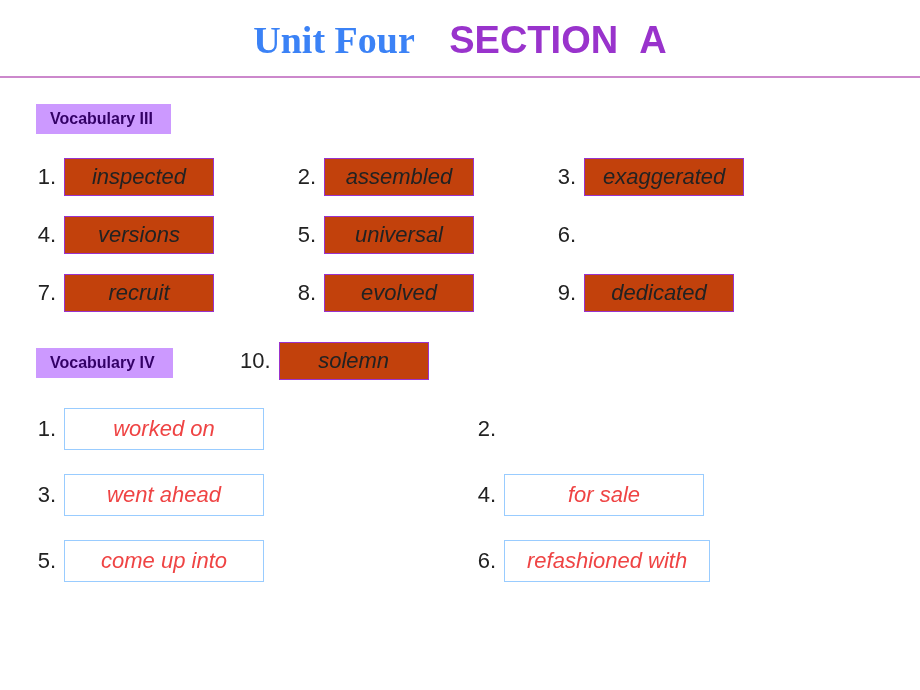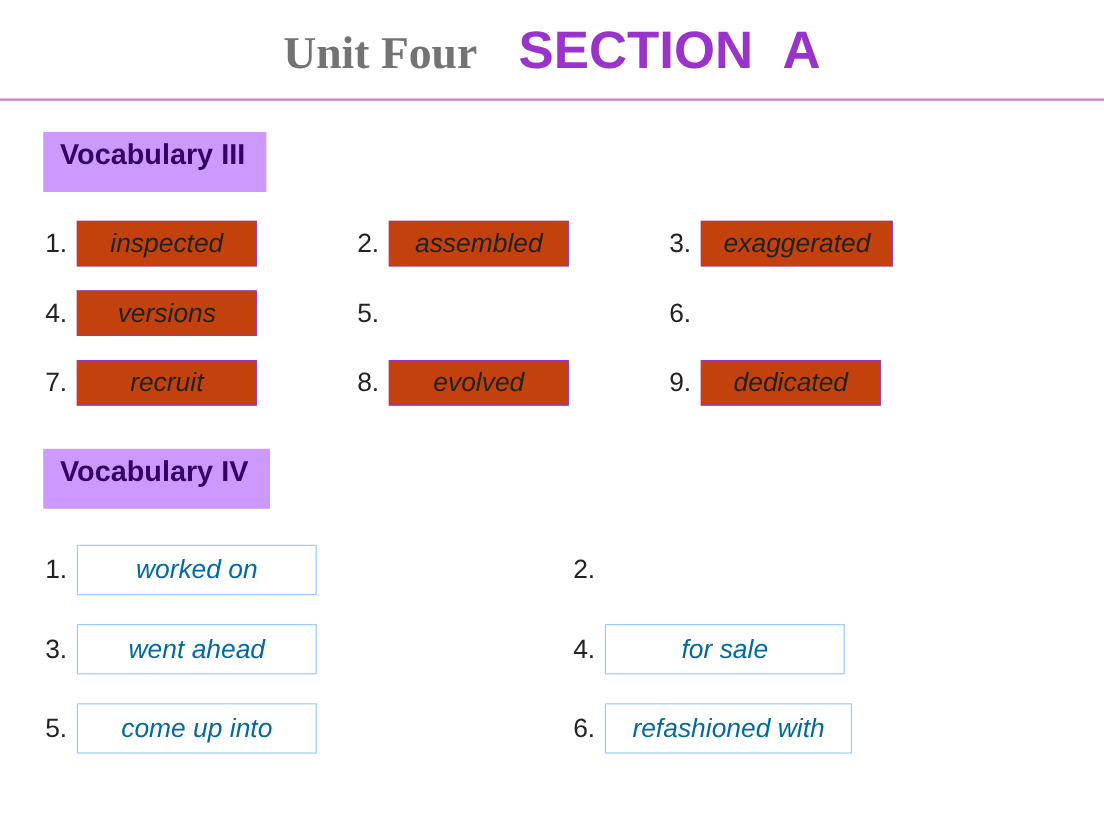--- a/index.html
+++ b/index.html
@@ -16,38 +16,38 @@
       padding: 0;
       position: relative;
     }
     .header {
       text-align: center;
       padding: 18px 0 14px 0;
       border-bottom: 2px solid #cc88cc;
     }
     .header-title {
       font-size: 38px;
-      color: #737373;
+      color: #3b82f6;
       font-weight: bold;
       font-family: Georgia, serif;
     }
     .header-section {
-      font-size: 44px;
+      font-size: 38px;
       color: #9933cc;
       font-weight: bold;
       font-family: Arial, sans-serif;
       margin-left: 30px;
     }
     .section-label {
       display: inline-block;
       background: #cc99ff;
       color: #330066;
-      font-size: 24px;
+      font-size: 16px;
       font-weight: bold;
-      padding: 6px 18px 16px 14px;
+      padding: 6px 18px 6px 14px;
       margin: 14px 0 10px 18px;
     }
     .vocab-item {
       display: flex;
       align-items: center;
       margin: 8px 0;
       min-width: 280px;
     }
     .item-num {
       font-size: 22px;
@@ -73,21 +73,21 @@
       padding: 2px 0 2px 18px;
     }
     .vocab-row .vocab-item {
       min-width: 260px;
     }
     .phrase-box {
       border: 1.5px solid #99ccff;
       padding: 7px 22px;
       font-size: 22px;
       font-style: italic;
-      color: #0369a1;
+      color: #ef4444;
       min-width: 200px;
       text-align: center;
       background: white;
     }
   </style>
 </head>
 <body>
 
 <div class="page">
 
@@ -117,20 +117,21 @@
     </div>
   </div>
 
   <div class="vocab-row">
     <div class="vocab-item">
       <span class="item-num">4.</span>
       <span class="item-box">versions</span>
     </div>
     <div class="vocab-item">
       <span class="item-num">5.</span>
+      <span class="item-box">universal</span>
     </div>
     <div class="vocab-item">
       <span class="item-num">6.</span>
     </div>
   </div>
 
   <div class="vocab-row">
     <div class="vocab-item">
       <span class="item-num">7.</span>
       <span class="item-box">recruit</span>
@@ -140,20 +141,24 @@
       <span class="item-box">evolved</span>
     </div>
     <div class="vocab-item">
       <span class="item-num">9.</span>
       <span class="item-box">dedicated</span>
     </div>
   </div>
 
   <div style="display:flex; align-items:flex-start; margin: 12px 0 4px 18px;">
     <span class="section-label">Vocabulary IV</span>
+    <div class="vocab-item" style="margin-left: 60px;">
+      <span class="item-num">10.</span>
+      <span class="item-box">solemn</span>
+    </div>
   </div>
 
   <div class="vocab-row" style="margin-top: 10px;">
     <div class="vocab-item" style="min-width:440px;">
       <span class="item-num">1.</span>
       <span class="phrase-box">worked on</span>
     </div>
     <div class="vocab-item" style="min-width:440px;">
       <span class="item-num">2.</span>
     </div>

